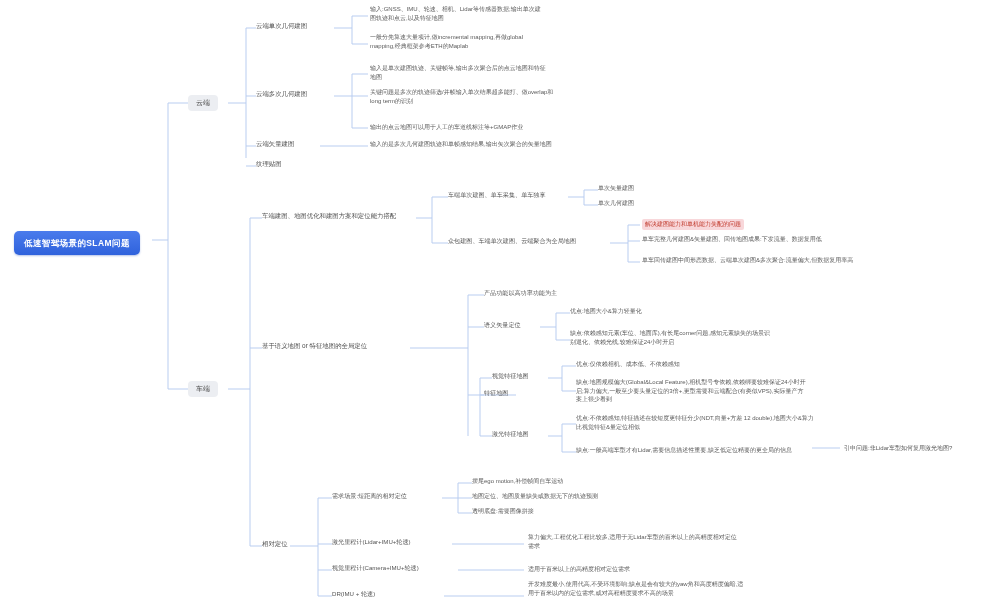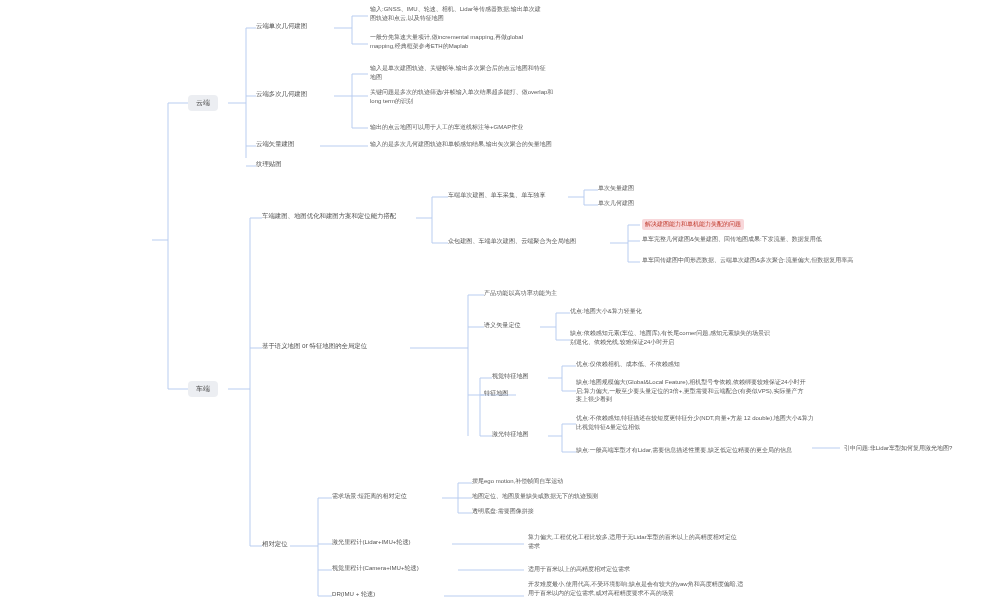--- a/index.html
+++ b/index.html
@@ -181,20 +181,21 @@
       <path d="M458,483 H472"></path>
       <path d="M458,498 H472"></path>
       <path d="M458,513 H472"></path>
 
       <path d="M452,544 H524"></path>
       <path d="M458,570 H524"></path>
       <path d="M444,596 H524"></path>
     </g>
   </svg>
 
+  <div class="node root" style="left:14px;top:231px;">低速智驾场景的SLAM问题</div>
 
   <div class="node lvl1" style="left:188px;top:95px;">云端</div>
   <div class="node lvl1" style="left:188px;top:381px;">车端</div>
 
   <div class="node lvl2" style="left:256px;top:21px;">云端单次几何建图</div>
   <div class="node lvl2" style="left:256px;top:89px;">云端多次几何建图</div>
   <div class="node lvl2" style="left:256px;top:139px;">云端矢量建图</div>
   <div class="node lvl2" style="left:256px;top:159px;">纹理贴图</div>
 
   <div class="node leaf wrapbox" style="left:370px;top:5px;width:176px;">输入:GNSS、IMU、轮速、相机、Lidar等传感器数据;输出单次建图轨迹和点云,以及特征地图</div>

